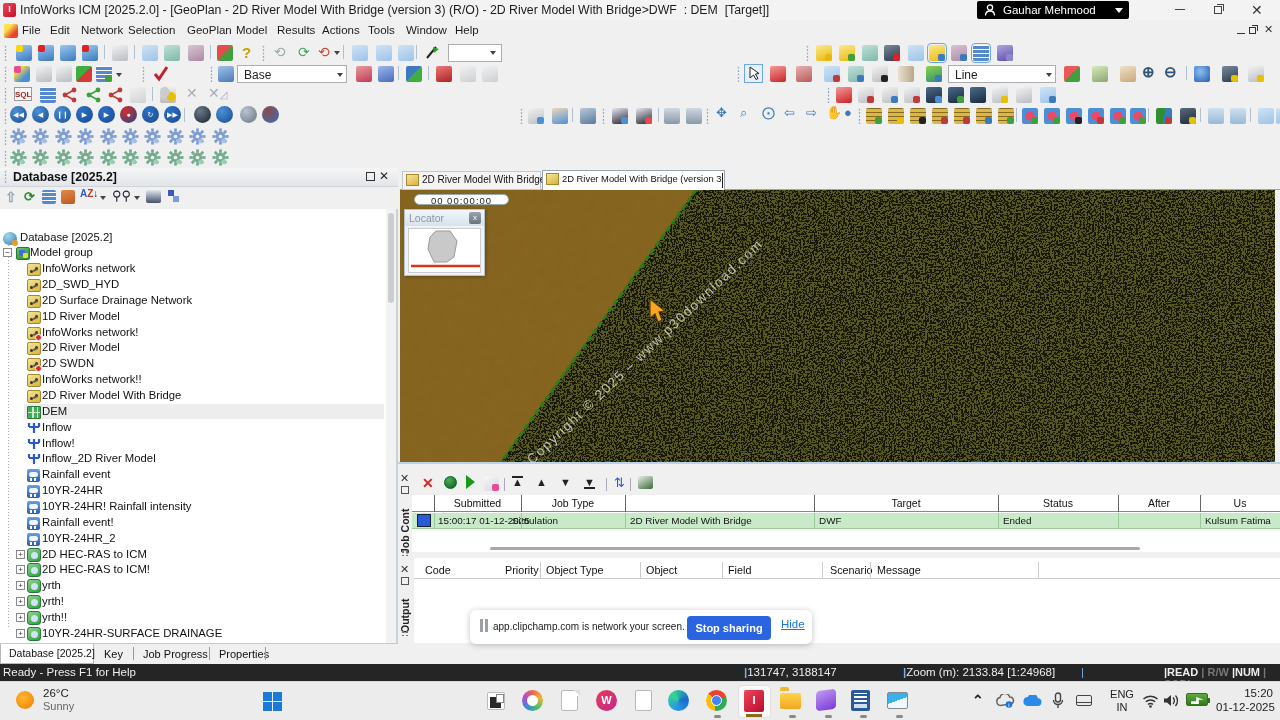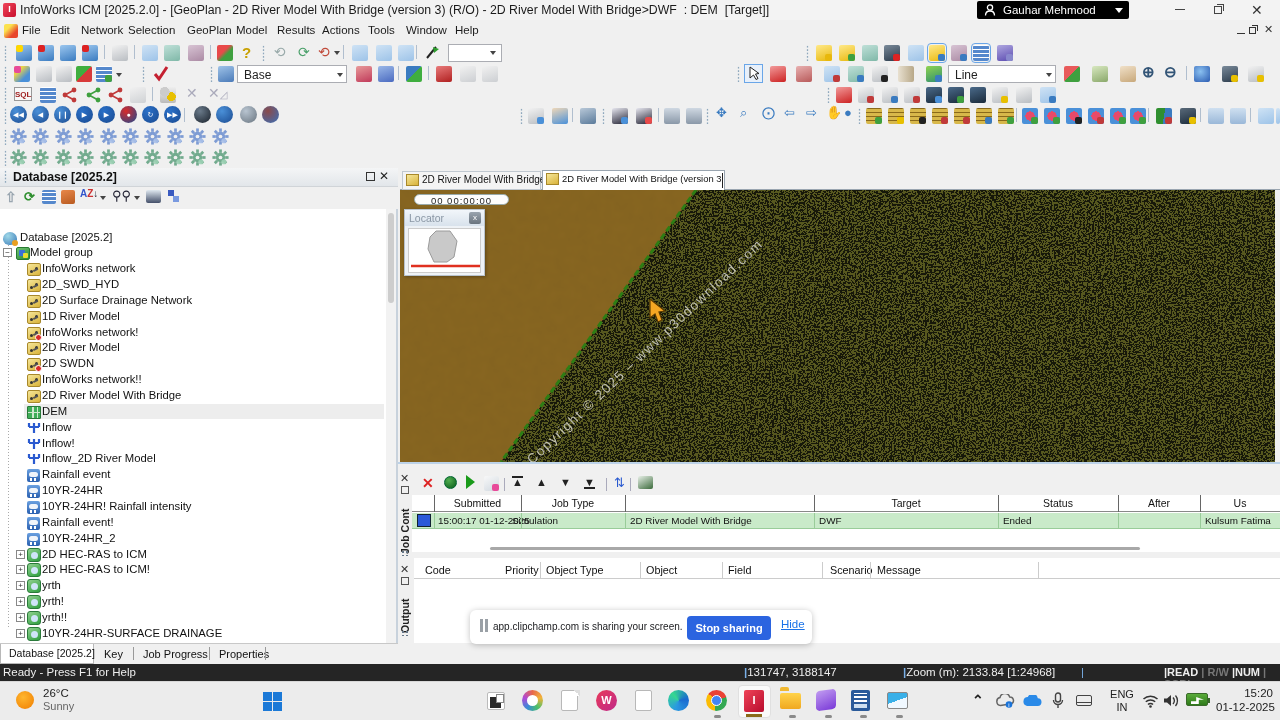--- a/index.html
+++ b/index.html
@@ -899,21 +899,21 @@
         <span class="abs" style="left:226px;top:0;width:1px;height:16px;background:#ccc"></span>
         <span class="abs" style="left:308px;top:0;width:1px;height:16px;background:#ccc"></span>
         <span class="abs" style="left:408px;top:0;width:1px;height:16px;background:#ccc"></span>
         <span class="abs" style="left:456px;top:0;width:1px;height:16px;background:#ccc"></span>
         <span class="abs" style="left:624px;top:0;width:1px;height:16px;background:#ccc"></span>
       </div>
     </div>
     <div class="abs" style="left:470px;top:610px;width:342px;height:34px;background:#fff;border-radius:6px;box-shadow:0 1px 6px rgba(0,0,0,0.25)">
 <span class="abs" style="left:10px;top:9px;width:2.5px;height:13px;background:#9aa0a6"></span>
       <span class="abs" style="left:15px;top:9px;width:2.5px;height:13px;background:#9aa0a6"></span>
-<span class="abs" style="left:23px;top:10.5px;font-size:10px;color:#202124;white-space:nowrap">app.clipchamp.com is sharing your screen.</span>
+<span class="abs" style="left:23px;top:10.5px;font-size:10px;color:#202124;white-space:nowrap">app.clipchamp.com is network your screen.</span>
 <span class="abs" style="left:217px;top:6px;width:84px;height:24px;background:#2b64e0;border-radius:4px;color:#fff;font-size:11px;font-weight:bold;text-align:center;line-height:24px">Stop sharing</span>
 <span class="abs" style="left:280px;top:12px"></span>
 </div>
 <span class="abs" style="left:781px;top:618px;font-size:11.5px;color:#1a73e8;text-decoration:underline;z-index:5">Hide</span>
     <div class="abs" style="left:0;top:664px;width:1280px;height:17px;background:#252525">
       <span class="abs" style="left:3px;top:2px;font-size:11.5px;color:#eee">Ready - Press F1 for Help</span>
       <span class="abs" style="left:744px;top:2px;font-size:11.5px;color:#eee"><b style="color:#7ab0e8">|</b>131747, 3188147</span>
       <span class="abs" style="left:903px;top:2px;font-size:11.5px;color:#eee"><b style="color:#7ab0e8">|</b>Zoom (m): 2133.84 [1:24968]</span>
       <span class="abs" style="left:1081px;top:2px;font-size:11.5px;color:#7ab0e8">|</span>
       <span class="abs" style="left:1164px;top:2px;font-size:11px;color:#eee;font-weight:bold">|READ <span style="color:#777">| R/W </span>|NUM <span style="color:#777">| SCRL</span></span>

